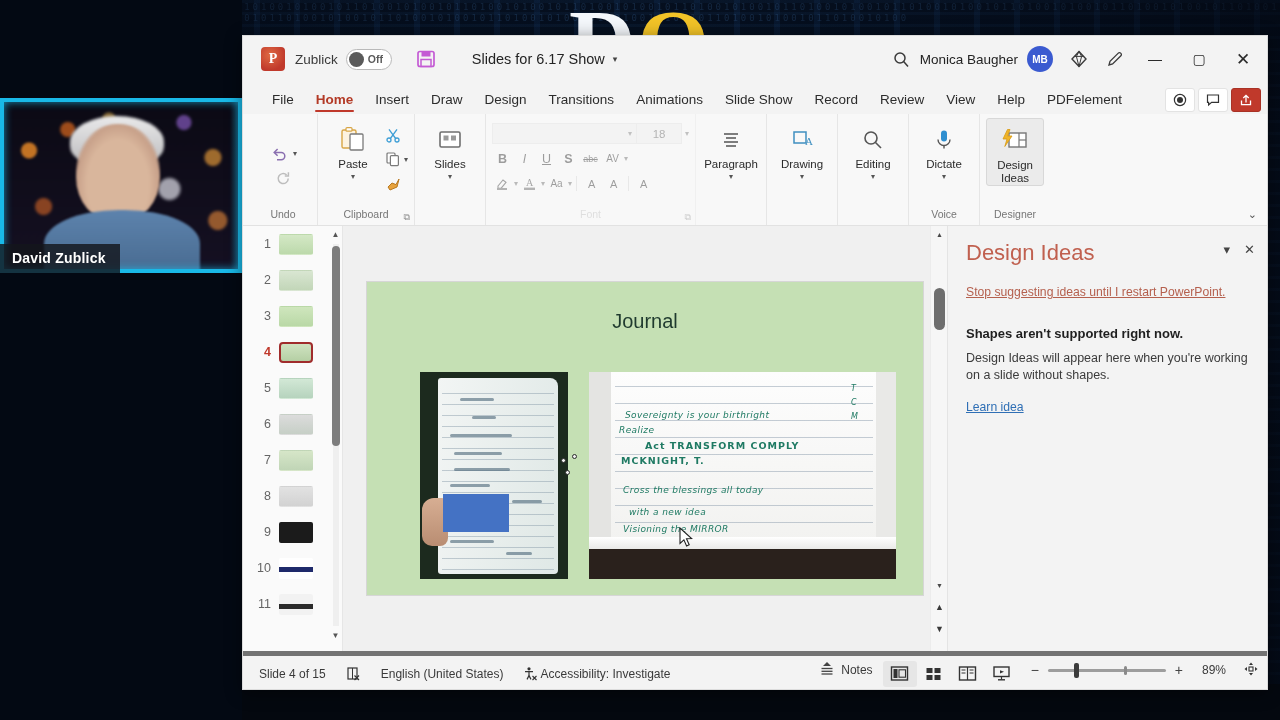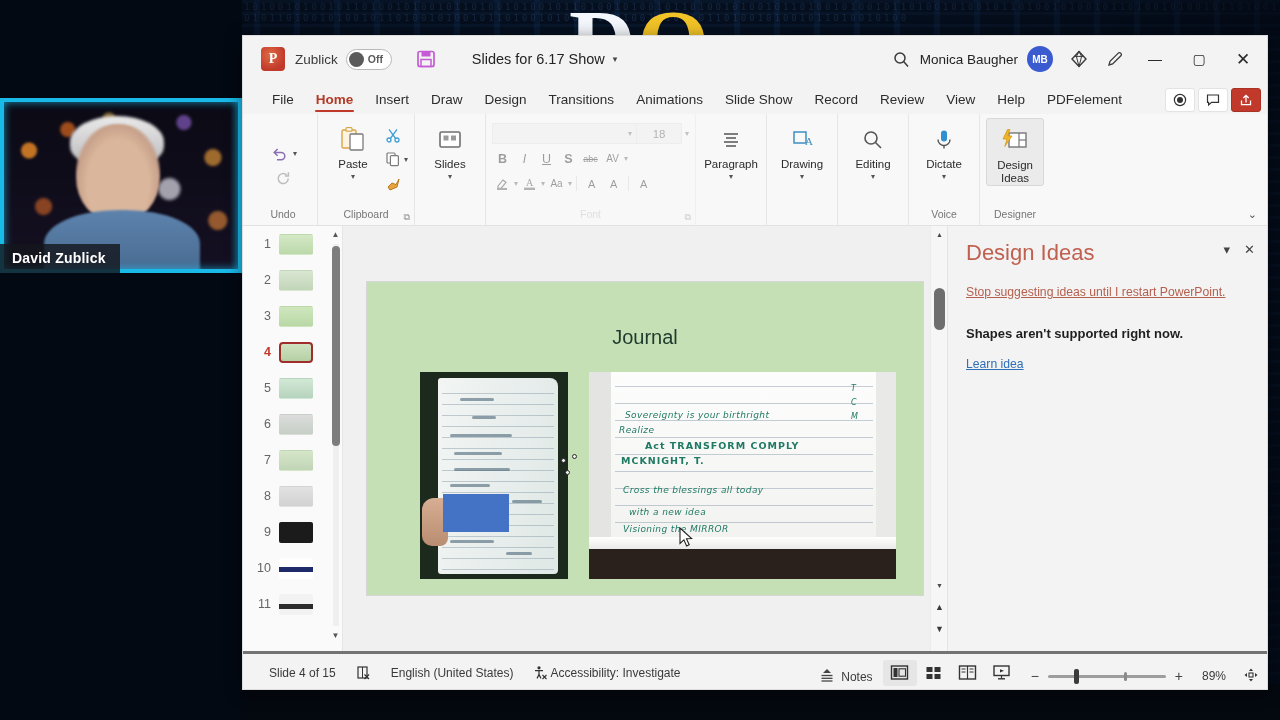--- a/index.html
+++ b/index.html
@@ -354,21 +354,21 @@
   
   #canvas-area {
     flex: 1; background: #f0f0f0; position: relative;
     display: flex; align-items: center; justify-content: center;
   }
   #slide {
     width: 556px; height: 313px; background: #c5e0b4;
     position: relative; box-shadow: 0 0 0 1px #d6d6d6;
   }
   #slide-title {
-    position: absolute; top: 44px; left: 0; width: 100%; text-align: center;
+    position: absolute; top: 28px; left: 0; width: 100%; text-align: center;
     font-size: 20px; color: #1f3a2e;
   }
   .photo {
     position: absolute; background: #fff; overflow: hidden;
   }
   
   #photo-left {
     left: 53px; top: 90px; width: 148px; height: 207px; background: #1c2a1e;
   }
   #photo-left .page {
@@ -456,25 +456,25 @@
   #canvas-scroll {
     position: absolute; right: 0; top: 0; width: 17px; height: 425px;
     background: #f6f6f6; border-left: 1px solid #ececec;
   }
   .cs-arrow { width: 17px; height: 16px; display: flex; align-items: center; justify-content: center; font-size: 7px; color: #4a4a4a; }
   .cs-thumb { position: absolute; left: 3px; top: 62px; width: 11px; height: 42px; background: #6e6e6e; border-radius: 6px; }
   .cs-navbtn { width: 17px; height: 20px; display: flex; align-items: center; justify-content: center; font-size: 9px; color: #3a3a3a; }
 
   
   #statusbar {
-    height: 40px; background: #f3f3f3; border-top: 3px solid #737373;
-    display: flex; align-items: center; padding: 0 8px 0 16px; font-size: 12px; color: #3a3a3a;
+    height: 40px; background: #f3f3f3; border-top: 5px solid #737373;
+    display: flex; align-items: center; padding: 0 8px 0 6px; font-size: 12px; color: #3a3a3a;
   }
   .sb-item { display: flex; align-items: center; gap: 6px; padding: 0 10px; white-space: nowrap; }
-  .sb-right { margin-left: auto; display: flex; align-items: flex-end; }
+  .sb-right { margin-left: auto; display: flex; align-items: flex-start; }
   .viewbtn {
     width: 34px; height: 26px; display: flex; align-items: center; justify-content: center;
     color: #333; border-radius: 3px;
   }
   .viewbtn.active { background: #e6e6e6; }
   .zoom-wrap { display: flex; align-items: center; gap: 9px; margin-left: 12px; }
   .zoom-track {
     width: 118px; height: 3px; background: #9d9d9d; position: relative; border-radius: 2px;
   }
   .zoom-knob {
@@ -928,20 +928,21 @@
     </div>
 
     <div id="design-pane">
       <h2>Design Ideas</h2>
       <div class="dp-head-btns">
         <span>▾</span>
         <span>✕</span>
       </div>
       <a class="dp-link">Stop suggesting ideas until I restart PowerPoint.</a>
       <div class="dp-strong">Shapes aren't supported right now.</div>
+      <div class="dp-body">Design Ideas will appear here when you're working on a slide without shapes.</div>
       <a class="dp-learn">Learn idea</a>
     </div>
   </div>
 
   <div id="statusbar">
     <span class="sb-item">Slide 4 of 15</span>
     <span class="sb-item">
       <svg width="15" height="15" viewBox="0 0 15 15">
           <rect x="2" y="2" width="9" height="11" fill="none" stroke="#333" stroke-width="1.2"></rect>
           <line x1="6.5" y1="2" x2="6.5" y2="13" stroke="#333" stroke-width="1"></line>

